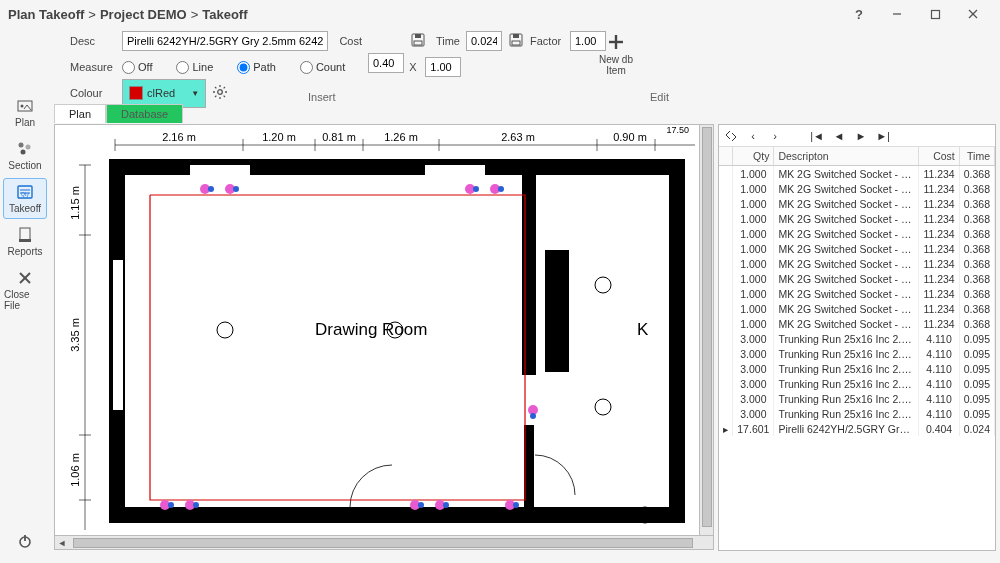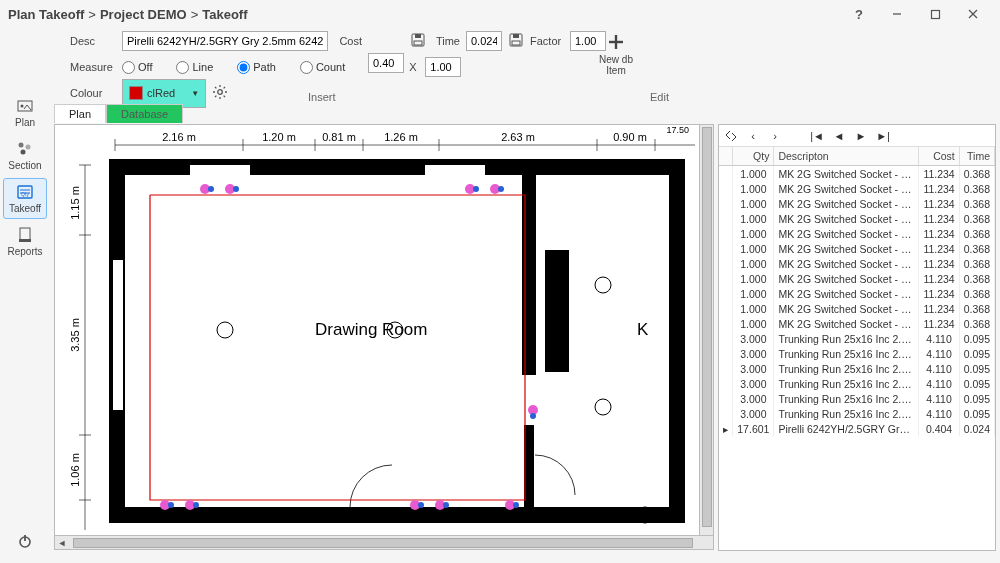--- a/index.html
+++ b/index.html
@@ -189,20 +189,27 @@
       </svg>
     <span>Takeoff</span>
   </div>
   <div class="sideitem">
     <svg viewBox="0 0 18 18">
         <rect x="4" y="2" width="10" height="12" fill="none" stroke="#555"></rect>
         <rect x="3" y="13" width="12" height="3" fill="#555"></rect>
       </svg>
     <span>Reports</span>
   </div>
+  <div class="sideitem">
+    <svg viewBox="0 0 18 18">
+        <line x1="4" y1="4" x2="14" y2="14" stroke="#555" stroke-width="2"></line>
+        <line x1="14" y1="4" x2="4" y2="14" stroke="#555" stroke-width="2"></line>
+      </svg>
+    <span>Close File</span>
+  </div>
   <div class="spacer"></div>
   <div class="sideitem" style="margin-bottom:8px">
     <svg viewBox="0 0 18 18">
         <circle cx="9" cy="10" r="5" fill="none" stroke="#555" stroke-width="1.6"></circle>
         <line x1="9" y1="3" x2="9" y2="9" stroke="#555" stroke-width="1.8"></line>
       </svg>
   </div>
 </div>
 
 <div class="tabs">

